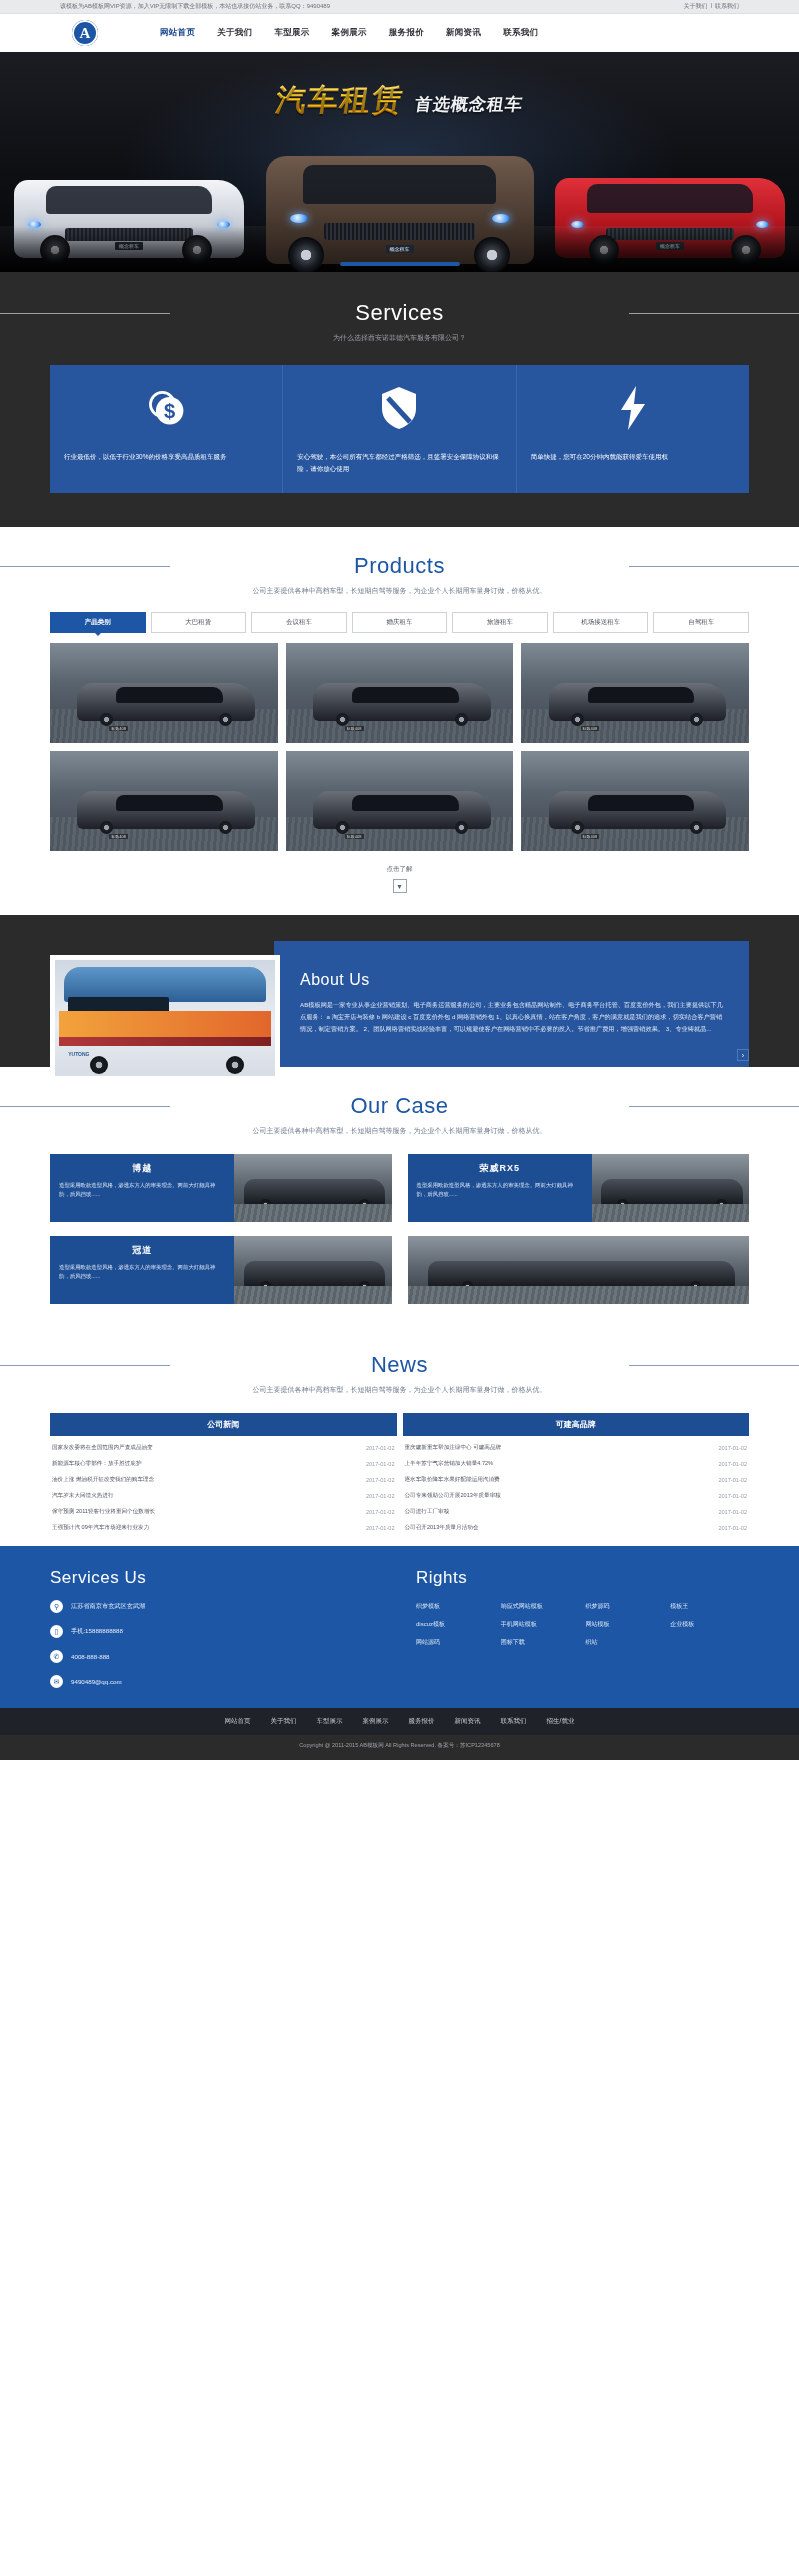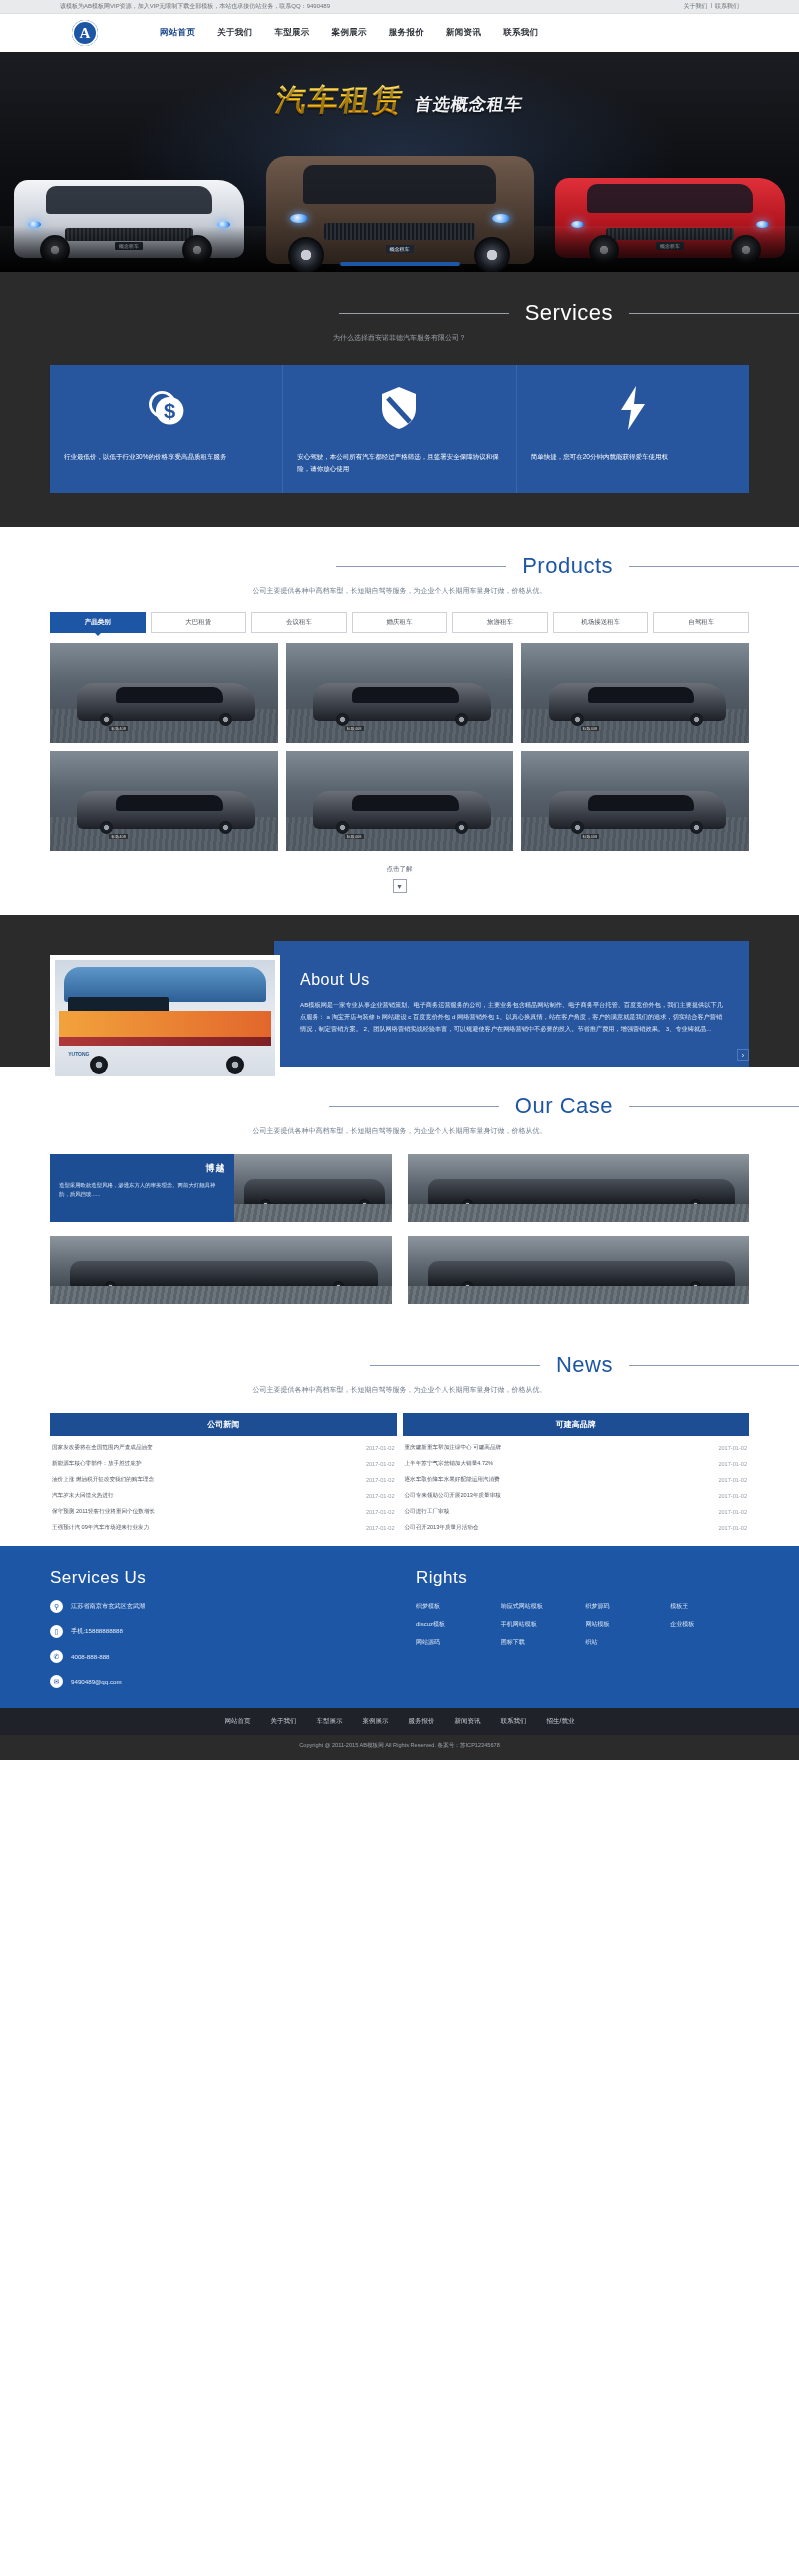--- a/index.html
+++ b/index.html
@@ -128,21 +128,21 @@
   .car-right .body { height: 80px; background: linear-gradient(180deg,#e0303a 0%, #b4161f 55%, #6a0a10 100%); }
   .car-right .wheel { left: 34px; } .car-right .wheel.r { left: 176px; }
   .banner-strip {
     position:absolute; left:50%; transform:translateX(-50%); bottom: 6px;
     width: 120px; height: 4px; background:#1d56a4; border-radius:2px; z-index:6;
   }
 
   
   .sec-head { text-align:center; }
   .sec-head .line-row {
-    display:flex; align-items:center; justify-content:flex-end; gap:16px;
+    display:flex; align-items:center; justify-content:space-between; gap:16px;
   }
   .sec-head .line { width: 170px; height: 1px; background:#8b9bb3; }
   .sec-head.dark .line { background:#9a9ea5; }
   .sec-head h2 {
     font-size: 22px; font-weight: 400; color:#1d56a4; letter-spacing:0.5px;
     font-family:"Liberation Sans", sans-serif;
   }
   .sec-head.dark h2 { color:#ffffff; }
   .sec-head p { margin-top: 7px; font-size: 7px; color:#7b8characters; }
   .sec-head p { margin-top: 7px; font-size: 7px; color:#6d7b8d; }
@@ -245,21 +245,21 @@
     width: 12px; height: 12px; background:#27569f; color:#fff;
     display:flex; align-items:center; justify-content:center; font-size:7px;
     border:1px solid #4c79bd;
   }
 
   
   .cases { background:#fff; padding: 26px 0 24px; }
   .case-grid { width:699px; margin: 18px auto 0; display:grid; grid-template-columns: 1fr 1fr; gap: 14px 16px; }
   .case-card { display:flex; background:#1d4e94; color:#fff; height: 68px; }
   .case-text { width: 54%; padding: 8px 9px; }
-  .case-text h3 { font-size: 9px; text-align:right; font-weight:700; letter-spacing:1px; }
+  .case-text h3 { font-size: 9px; text-align:center; font-weight:700; letter-spacing:1px; }
   .case-text p { margin-top: 6px; font-size: 5.4px; line-height: 1.75; color:#dfe7f4; }
   .case-img { flex:1; position:relative; overflow:hidden;
               background: linear-gradient(180deg,#8d959d 0%,#5d666f 45%,#2e343b 100%); }
   .case-img .ccar { position:absolute; left:6%; right:4%; bottom: 24%; height: 40%;
                     background: linear-gradient(180deg,#4a5059,#14171c); border-radius: 10px 14px 4px 4px; }
   .case-img .cwheel { position:absolute; bottom:17%; width:11px;height:11px;border-radius:50%;
                       background: radial-gradient(circle,#aab0b8 0 22%,#1b1e24 26%,#06080b 100%); }
   .case-img .cwheel.a{left:16%;} .case-img .cwheel.b{right:14%;}
   .case-img .ground { position:absolute; left:0;right:0;bottom:0;height:26%;
                       background: repeating-linear-gradient(100deg,#6c747c 0 3px,#5a626a 3px 6px); }
@@ -539,28 +539,36 @@
           <p>造型采用欧款造型风格，渗透东方人的审美理念。两前大灯颇具神韵，后风挡玻......</p>
         </div>
         <div class="case-img">
           <div class="ccar"></div>
             <div class="cwheel a"></div>
             <div class="cwheel b"></div>
             <div class="ground"></div>
         </div>
       </div>
       <div class="case-card">
+        <div class="case-text">
+          <h3>荣威RX5</h3>
+          <p>造型采用欧款造型风格，渗透东方人的审美理念。两前大灯颇具神韵，后风挡玻......</p>
+        </div>
         <div class="case-img">
           <div class="ccar"></div>
             <div class="cwheel a"></div>
             <div class="cwheel b"></div>
             <div class="ground"></div>
         </div>
       </div>
       <div class="case-card">
+        <div class="case-text">
+          <h3>冠道</h3>
+          <p>造型采用欧款造型风格，渗透东方人的审美理念。两前大灯颇具神韵，后风挡玻......</p>
+        </div>
         <div class="case-img">
           <div class="ccar"></div>
             <div class="cwheel a"></div>
             <div class="cwheel b"></div>
             <div class="ground"></div>
         </div>
       </div>
       <div class="case-card">
         <div class="case-img">
           <div class="ccar"></div>

